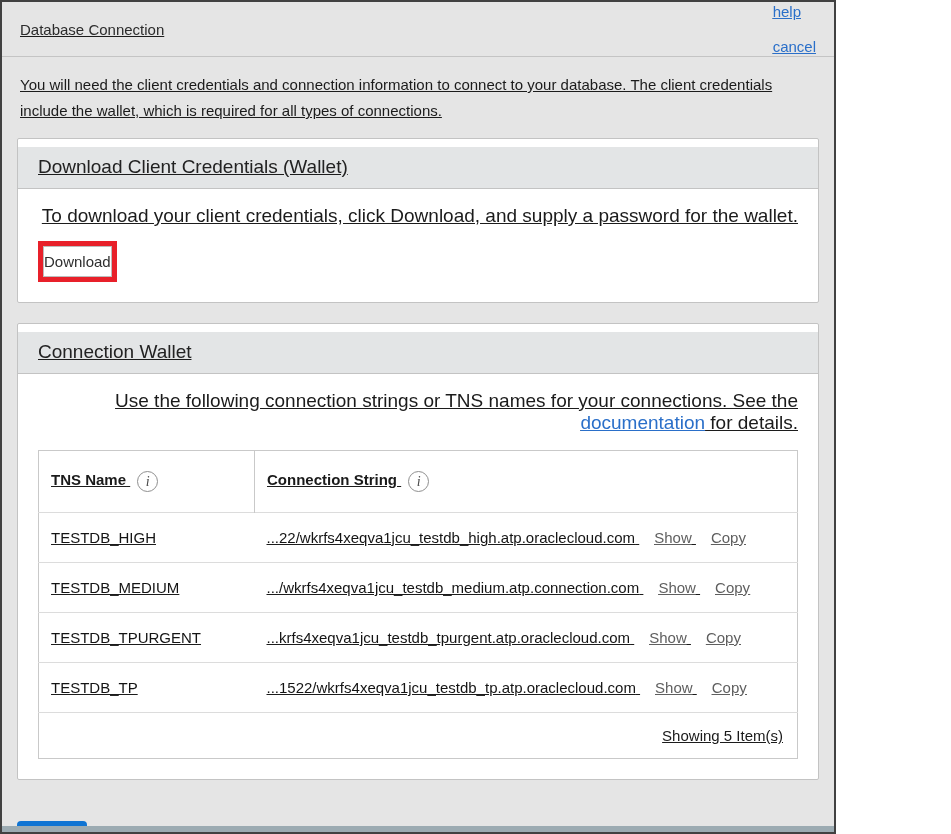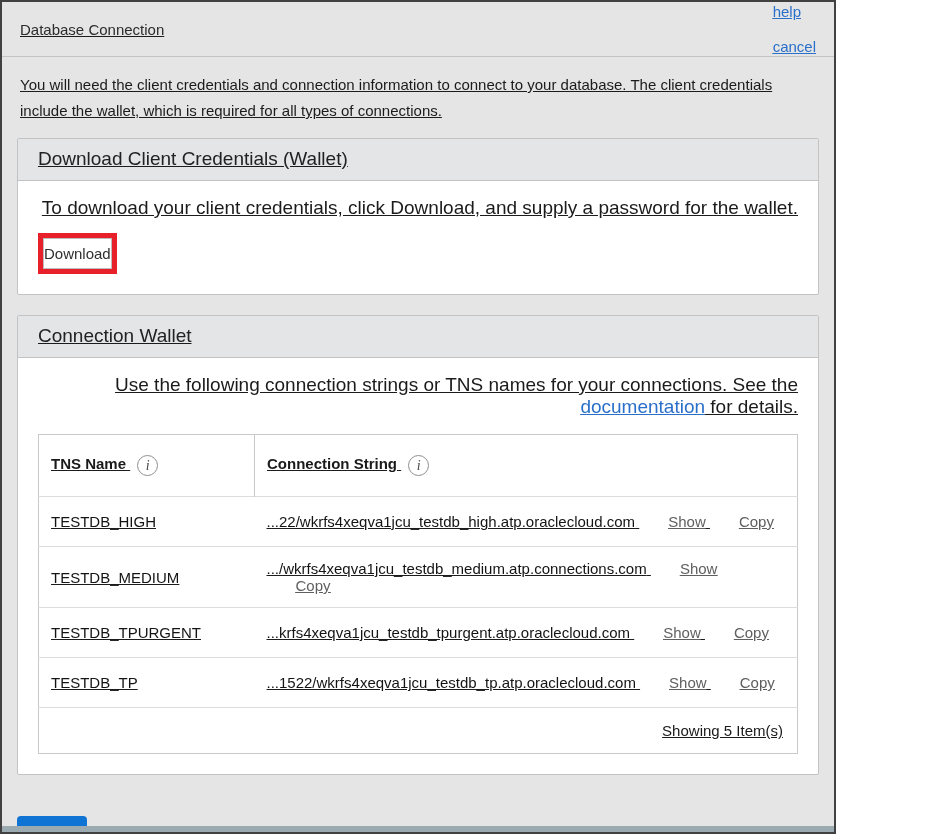--- a/index.html
+++ b/index.html
@@ -52,20 +52,21 @@
     border: 1px solid #c3c3c3;
     border-radius: 2px;
     background: #ffffff;
   }
   .section-header {
     background: #e3e5e6;
     border-bottom: 1px solid #c3c3c3;
     padding: 9px 20px 10px 20px;
     font-size: 19px;
     color: #222222;
+    margin-top: 8px;
   }
   .section-body { padding: 16px 20px 20px 20px; }
   .section-body p { font-size: 19px; color: #1b1b1b; text-align: right; }
   
   .annotation-box {
     display: inline-block;
     border: 5px solid #e8202a;
     margin-top: 14px;
   }
   .download-btn {
@@ -121,21 +122,21 @@
     border-top: 1px solid #dcdcdc;
     padding: 13px 12px;
     height: 50px;
     vertical-align: middle;
     color: #141414;
   }
   .conn-string { color: #141414; }
   .row-link {
     color: #5f5f5f;
     text-decoration: underline;
-    margin-left: 29px;
+    margin-left: 15px;
     cursor: pointer;
     white-space: nowrap;
   }
   .conn-table tfoot td {
     text-align: right;
     padding: 12px 14px;
     height: 46px;
     font-size: 15px;
     color: #1a1a1a;
   }
@@ -204,21 +205,21 @@
             <td>TESTDB_HIGH</td>
             <td>
               <span class="conn-string">...22/wkrfs4xeqva1jcu_testdb_high.atp.oraclecloud.com</span>
               <a class="row-link">Show</a>
               <a class="row-link">Copy</a>
             </td>
           </tr>
           <tr>
             <td>TESTDB_MEDIUM</td>
             <td>
-              <span class="conn-string">.../wkrfs4xeqva1jcu_testdb_medium.atp.connections.com</span>
+              <span class="conn-string">.../wkrfs4xeqva1jcu_testdb_medium.atp.connection.com</span>
               <a class="row-link">Show</a>
               <a class="row-link">Copy</a>
             </td>
           </tr>
           <tr>
             <td>TESTDB_TPURGENT</td>
             <td>
               <span class="conn-string">...krfs4xeqva1jcu_testdb_tpurgent.atp.oraclecloud.com</span>
               <a class="row-link">Show</a>
               <a class="row-link">Copy</a>

